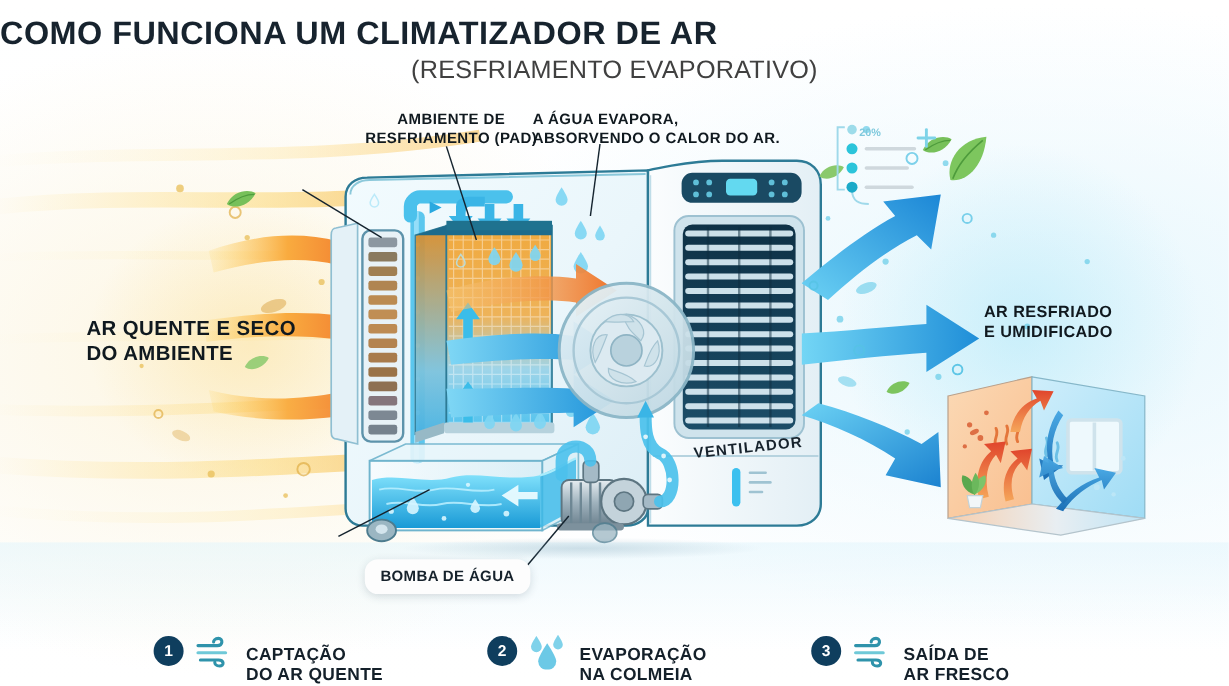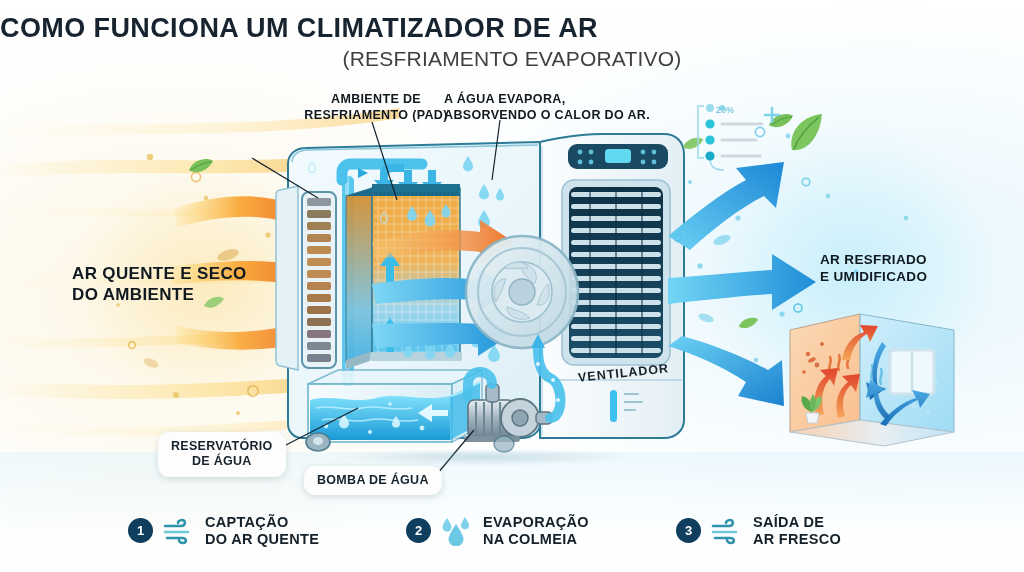--- a/index.html
+++ b/index.html
@@ -68,21 +68,21 @@
 
   
   .steps{position:absolute;left:0;bottom:8px;width:1024px;height:62px;}
   .step{position:absolute;display:flex;align-items:center;gap:9px;}
   .step-num{
     width:25px;height:25px;border-radius:50%;background:#0f3e5e;color:#fff;
     display:flex;align-items:center;justify-content:center;
     font-size:13px;font-weight:700;flex:0 0 auto;
   }
   .step-text{font-size:14.5px;font-weight:700;color:#14202a;line-height:1.16;
-    letter-spacing:.3px;white-space:pre-line;}
+    letter-spacing:.3px;white-space:pre-line;margin-top:24px;}
   .step-icon{flex:0 0 auto;}
 
   .watermark{
     position:absolute;left:738px;top:485px;font-size:22px;color:#b9c3c9;
     font-weight:400;letter-spacing:.2px;
   }
   
   .mini-stat{position:absolute;left:690px;top:100px;width:96px;height:72px;}
   .mini-pct{position:absolute;left:26px;top:-2px;font-size:9px;color:#7fc9dd;font-weight:700;}
 </style>
@@ -595,22 +595,20 @@
 
   <div class="plainlabel" style="left:444px;top:92px;width:240px;text-align:left;font-size:12.5px;">A ÁGUA EVAPORA,
 ABSORVENDO O CALOR DO AR.</div>
 
   <div class="plainlabel" style="left:72px;top:263px;font-size:17px;">AR QUENTE E SECO
 DO AMBIENTE</div>
 
   <div class="plainlabel" style="left:820px;top:252px;font-size:13.5px;">AR RESFRIADO
 E UMIDIFICADO</div>
 
-  <div class="chip" style="left:158px;top:432px;">RESERVATÓRIO
-DE ÁGUA</div>
 
   <div class="chip" style="left:304px;top:466px;">BOMBA DE ÁGUA</div>
 
 
   <div class="floor-shadow"></div>
 
 
   <div class="steps">
 
     <div class="step" style="left:128px;top:12px;">

